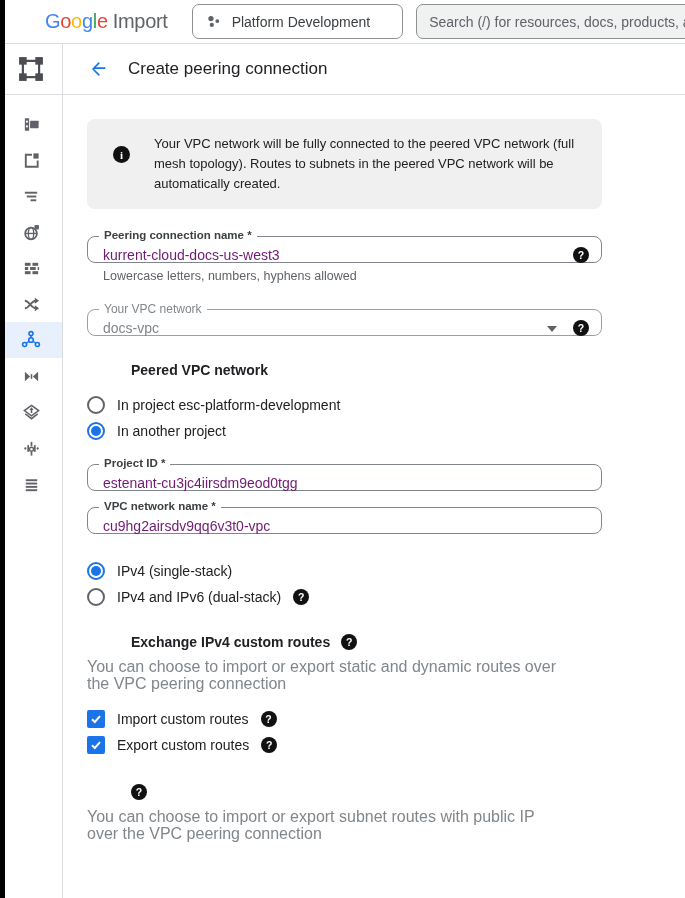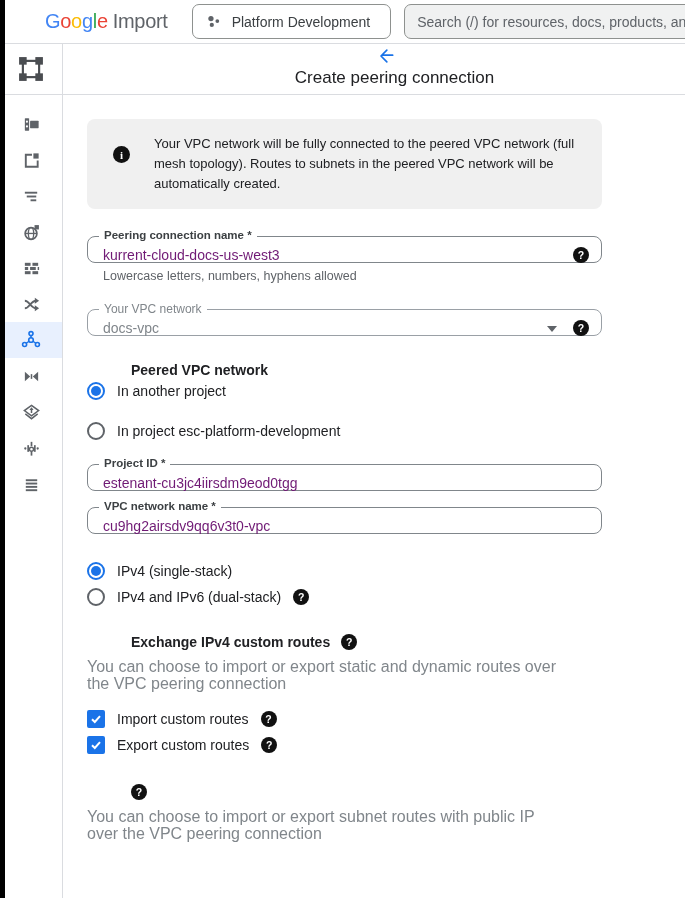--- a/index.html
+++ b/index.html
@@ -11,38 +11,38 @@
   .left-strip { position:absolute; left:0; top:0; width:5px; height:898px; background:#000; z-index:60; }
 
   
   .topbar { height:44px; display:flex; align-items:center; border-bottom:1px solid #dadce0; padding-left:5px; position:relative; }
   .hamburger { margin-left:20px; width:20px; height:14px; display:flex; flex-direction:column; justify-content:space-between; cursor:pointer; }
   .hamburger span { display:block; height:2px; background:#5f6368; border-radius:1px; }
   .brand { margin-left:20px; font-size:20px; letter-spacing:-0.3px; white-space:nowrap; display:flex; align-items:baseline; }
   .brand .cloud { color:#5f6368; margin-left:5px; }
   .gl-b{color:#4285f4}.gl-r{color:#ea4335}.gl-y{color:#fbbc05}.gl-g{color:#34a853}
   .project-btn { margin-left:24px; height:35px; display:flex; align-items:center; gap:10px;
-    border:1px solid #8e918f; border-radius:7px; padding:0 20px 0 12px; background:#fff; cursor:pointer; }
+    border:1px solid #8e918f; border-radius:7px; padding:0 32px 0 12px; background:#fff; cursor:pointer; }
   .project-btn .label { font-size:14px; color:#3c4043; white-space:nowrap; }
   .search-box { margin-left:13px; height:35px; width:300px; flex:none;
     border:1px solid #8e918f; border-radius:7px; background:#f0f1f1; display:flex; align-items:center;
     padding:0 12px; overflow:hidden; cursor:text; }
   .search-box .ph { font-size:14px; color:#5f6368; white-space:nowrap; }
 
   
   .app-row { display:flex; height:854px; }
   .sidebar { width:63px; flex:none; border-right:1px solid #dadce0; background:#fff; }
   .product-cell { height:51px; display:flex; align-items:center; justify-content:center; border-bottom:1px solid #dadce0; color:#4a4d51; }
   .nav { padding-top:11px; }
   .nav-item { height:36px; display:flex; align-items:center; justify-content:center; color:#5f6368; position:relative; cursor:pointer; }
   .nav-item.active { background:#e8f0fe; color:#1a73e8; }
   .nav-item.active::before { content:""; position:absolute; left:0; top:0; width:4px; height:36px; background:#1a73e8; }
 
   .main { flex:1; min-width:0; }
-  .page-header { height:51px; display:flex; align-items:center; border-bottom:1px solid #dadce0; padding-left:23px;flex-direction:column; }
+  .page-header { height:51px; display:flex; align-items:center; border-bottom:1px solid #dadce0; padding-left:23px; }
   .back-btn { width:24px; height:24px; display:flex; align-items:center; justify-content:center; color:#1a73e8; cursor:pointer; }
   .page-title { margin-left:18px; font-size:17px; color:#202124; }
 
   
   .content { padding:24px 0 0 24px; }
   .col { width:515px; }
 
   .banner { background:#f0f0f0; border-radius:8px; display:flex; padding:15px 20px 15px 17px; margin-bottom:27px; }
   .info-icon { width:17px; height:17px; border-radius:50%; background:#111; color:#fff; font-size:11px; font-weight:700;
     display:flex; align-items:center; justify-content:center; flex:none; margin:12px 24px 0 9px; font-family:"Liberation Serif","DejaVu Serif",serif; }
@@ -247,27 +247,27 @@
         <div class="field disabled">
           <span class="flabel">Your VPC network</span>
           <div class="fvalue">docs-vpc</div>
           <span class="caret"></span>
           <span class="help">?</span>
         </div>
 
         <div class="section-title mt26">
           <span>Peered VPC network</span>
         </div>
+        <div class="opt-row mt14">
+          <span class="radio"></span>
+          <span class="olabel">In project esc-platform-development</span>
+        </div>
         <div class="opt-row">
           <span class="radio checked"></span>
           <span class="olabel">In another project</span>
-        </div>
-        <div class="opt-row mt14">
-          <span class="radio"></span>
-          <span class="olabel">In project esc-platform-development</span>
         </div>
 
         <div class="field mt18" style="margin-top:20px">
           <span class="flabel">Project ID *</span>
           <div class="fvalue">estenant-cu3jc4iirsdm9eod0tgg</div>
         </div>
 
         <div class="field" style="margin-top:16px">
           <span class="flabel">VPC network name *</span>
           <div class="fvalue">cu9hg2airsdv9qq6v3t0-vpc</div>

